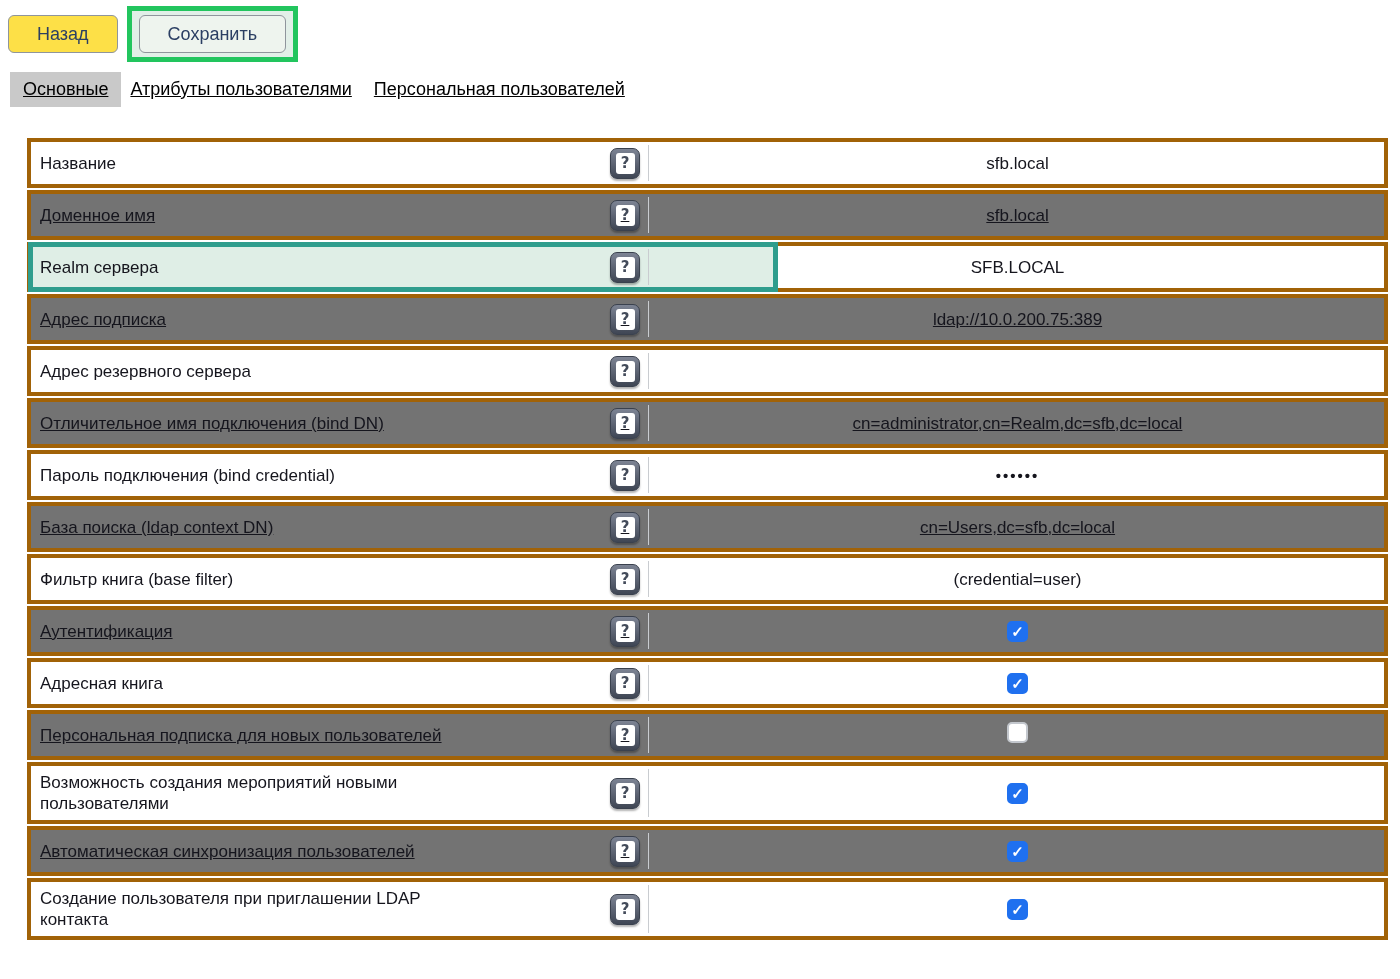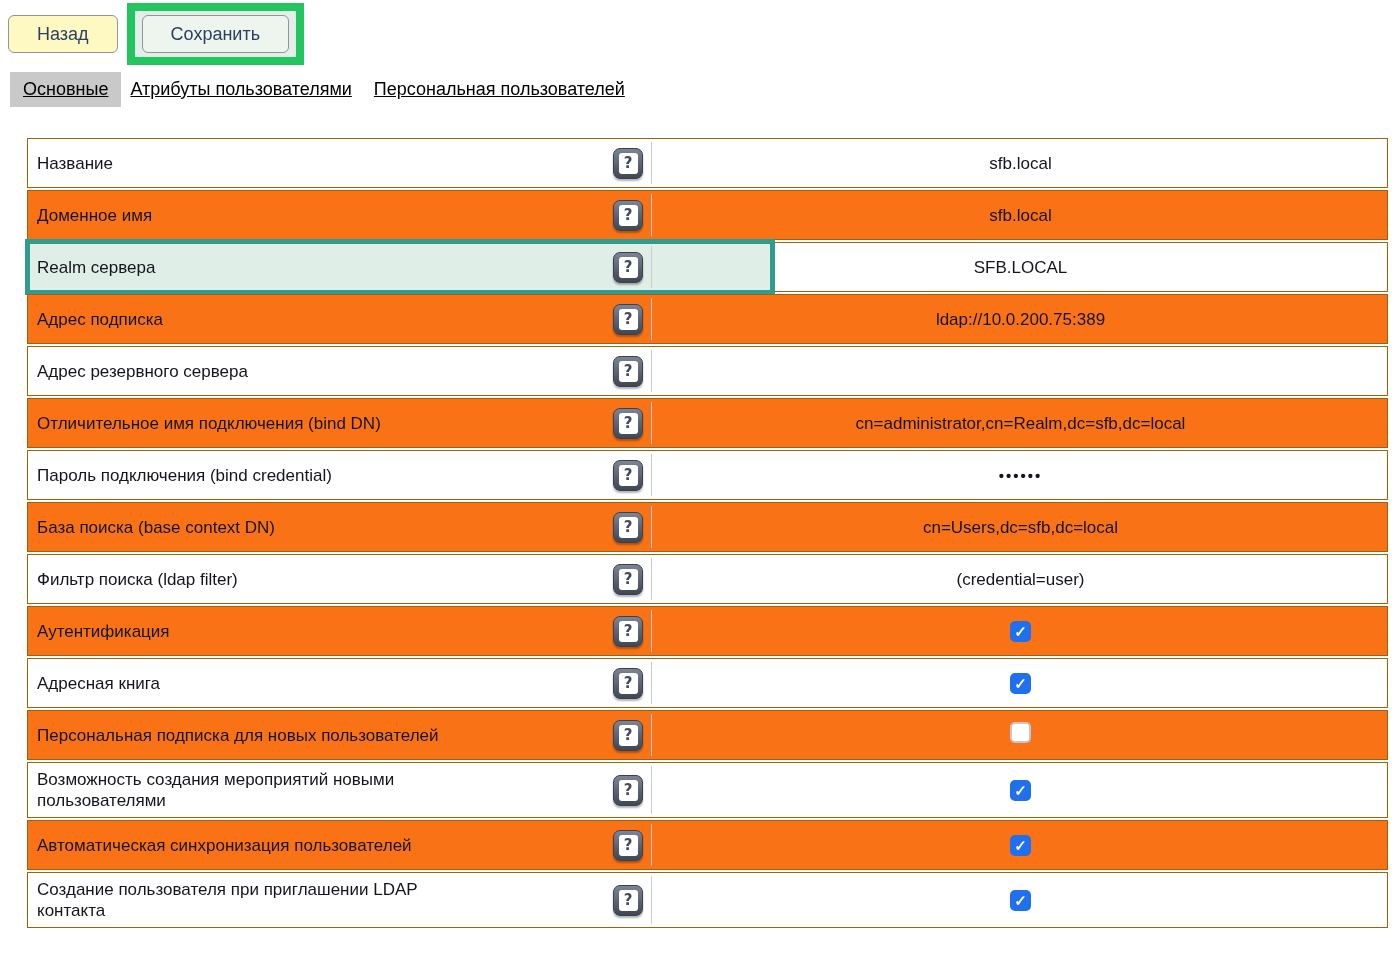--- a/index.html
+++ b/index.html
@@ -3,39 +3,39 @@
 <meta charset="utf-8">
 <style>
   * { box-sizing: border-box; margin: 0; padding: 0; }
   html, body { width: 1400px; height: 979px; background: #ffffff;
     font-family: "Liberation Sans", sans-serif; color: #15151d; overflow: hidden; }
 
   
   .toolbar { display: flex; align-items: center; margin: 4px 0 0 8px; height: 60px; }
   .btn { display: inline-flex; align-items: center; justify-content: center;
     height: 38px; padding: 0 28px; font-size: 18px; color: #2b3f63;
-    background: #fef9c3; border: 1px solid #8f959c; border-radius: 6px;
+    background: #fde047; border: 1px solid #8f959c; border-radius: 6px;
     cursor: pointer; font-family: inherit; }
   .btn-back { margin-right: 9px; }
-  .save-annotation { border: 8px solid #22c55e; background: #e2efe8;
+  .save-annotation { border: 5px solid #22c55e; background: #e2efe8;
     padding: 4px 7px; display: inline-flex; align-items: center; }
   .btn-save { background: #eef4ee; }
 
   
   .tabs { display: flex; align-items: center; margin: 8px 0 0 10px; }
   .tab { font-size: 18px; color: #000000; text-decoration: underline;
     cursor: pointer; margin-right: 22px; white-space: nowrap; }
   .tab.active { background: #c9c9c9; padding: 7px 13px; margin-right: 9px; }
 
   
   .settings { margin: 31px 0 0 27px; width: 1361px; }
   .row { position: relative; display: flex; align-items: center;
-    min-height: 50px; border: 1px solid #a16207; margin-bottom: 2px;
+    min-height: 50px; border: 4px solid #a16207; margin-bottom: 2px;
     background: #ffffff; }
-  .row.alt { background: #f97316; }
+  .row.alt { background: #737373; text-decoration: underline; }
   .row > * { position: relative; z-index: 1; }
   .row-highlight { position: absolute; z-index: 0; left: -3px; top: -4px;
     width: 750px; height: calc(100% + 8px); border: 5px solid #2f9d8d;
     background: #dfeee6; pointer-events: none; }
   .row-label { width: 465px; padding: 6px 8px 6px 9px; font-size: 17px;
     line-height: 21px; color: #15151d; }
   .help { margin-left: auto; width: 30px; height: 31px; flex: none;
     border: 1px solid #3a414e; border-radius: 7px; cursor: pointer;
     background: linear-gradient(180deg, #7d8494 0%, #5a6170 55%, #3f4654 100%);
     box-shadow: 0 2px 2px rgba(0,0,0,0.3);
@@ -134,30 +134,30 @@
   <div class="row">
     <div class="row-label">Пароль подключения (bind credential)</div>
     <button class="help">
         <span class="help-inner">?</span>
       </button>
     <div class="vdiv"></div>
     <div class="row-value password">••••••</div>
   </div>
 
   <div class="row alt">
-    <div class="row-label">База поиска (base context DN)</div>
+    <div class="row-label">База поиска (ldap context DN)</div>
     <button class="help">
         <span class="help-inner">?</span>
       </button>
     <div class="vdiv"></div>
     <div class="row-value">cn=Users,dc=sfb,dc=local</div>
   </div>
 
   <div class="row">
-    <div class="row-label">Фильтр поиска (ldap filter)</div>
+    <div class="row-label">Фильтр книга (base filter)</div>
     <button class="help">
         <span class="help-inner">?</span>
       </button>
     <div class="vdiv"></div>
     <div class="row-value">(credential=user)</div>
   </div>
 
   <div class="row alt">
     <div class="row-label">Аутентификация</div>
     <button class="help">

